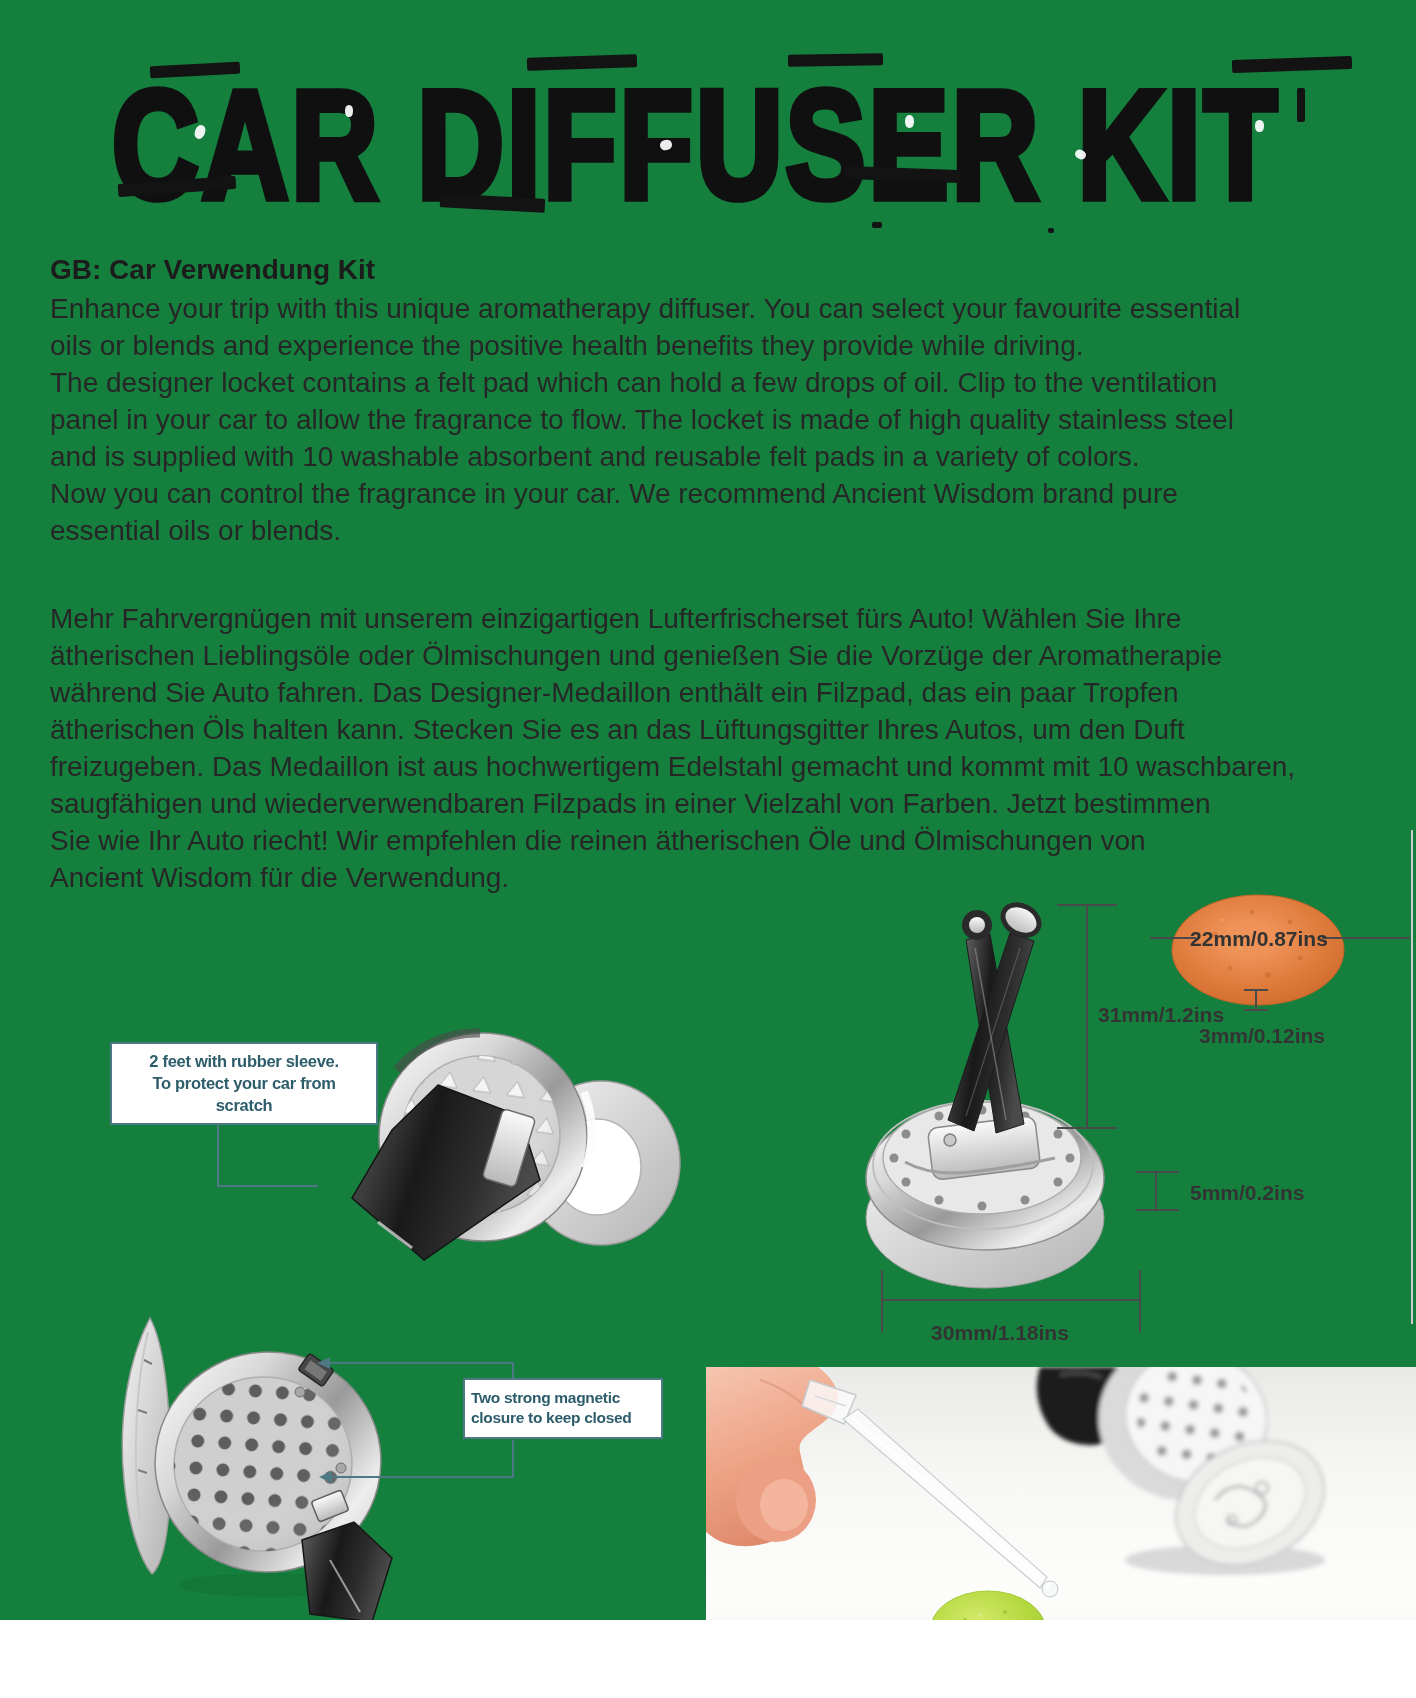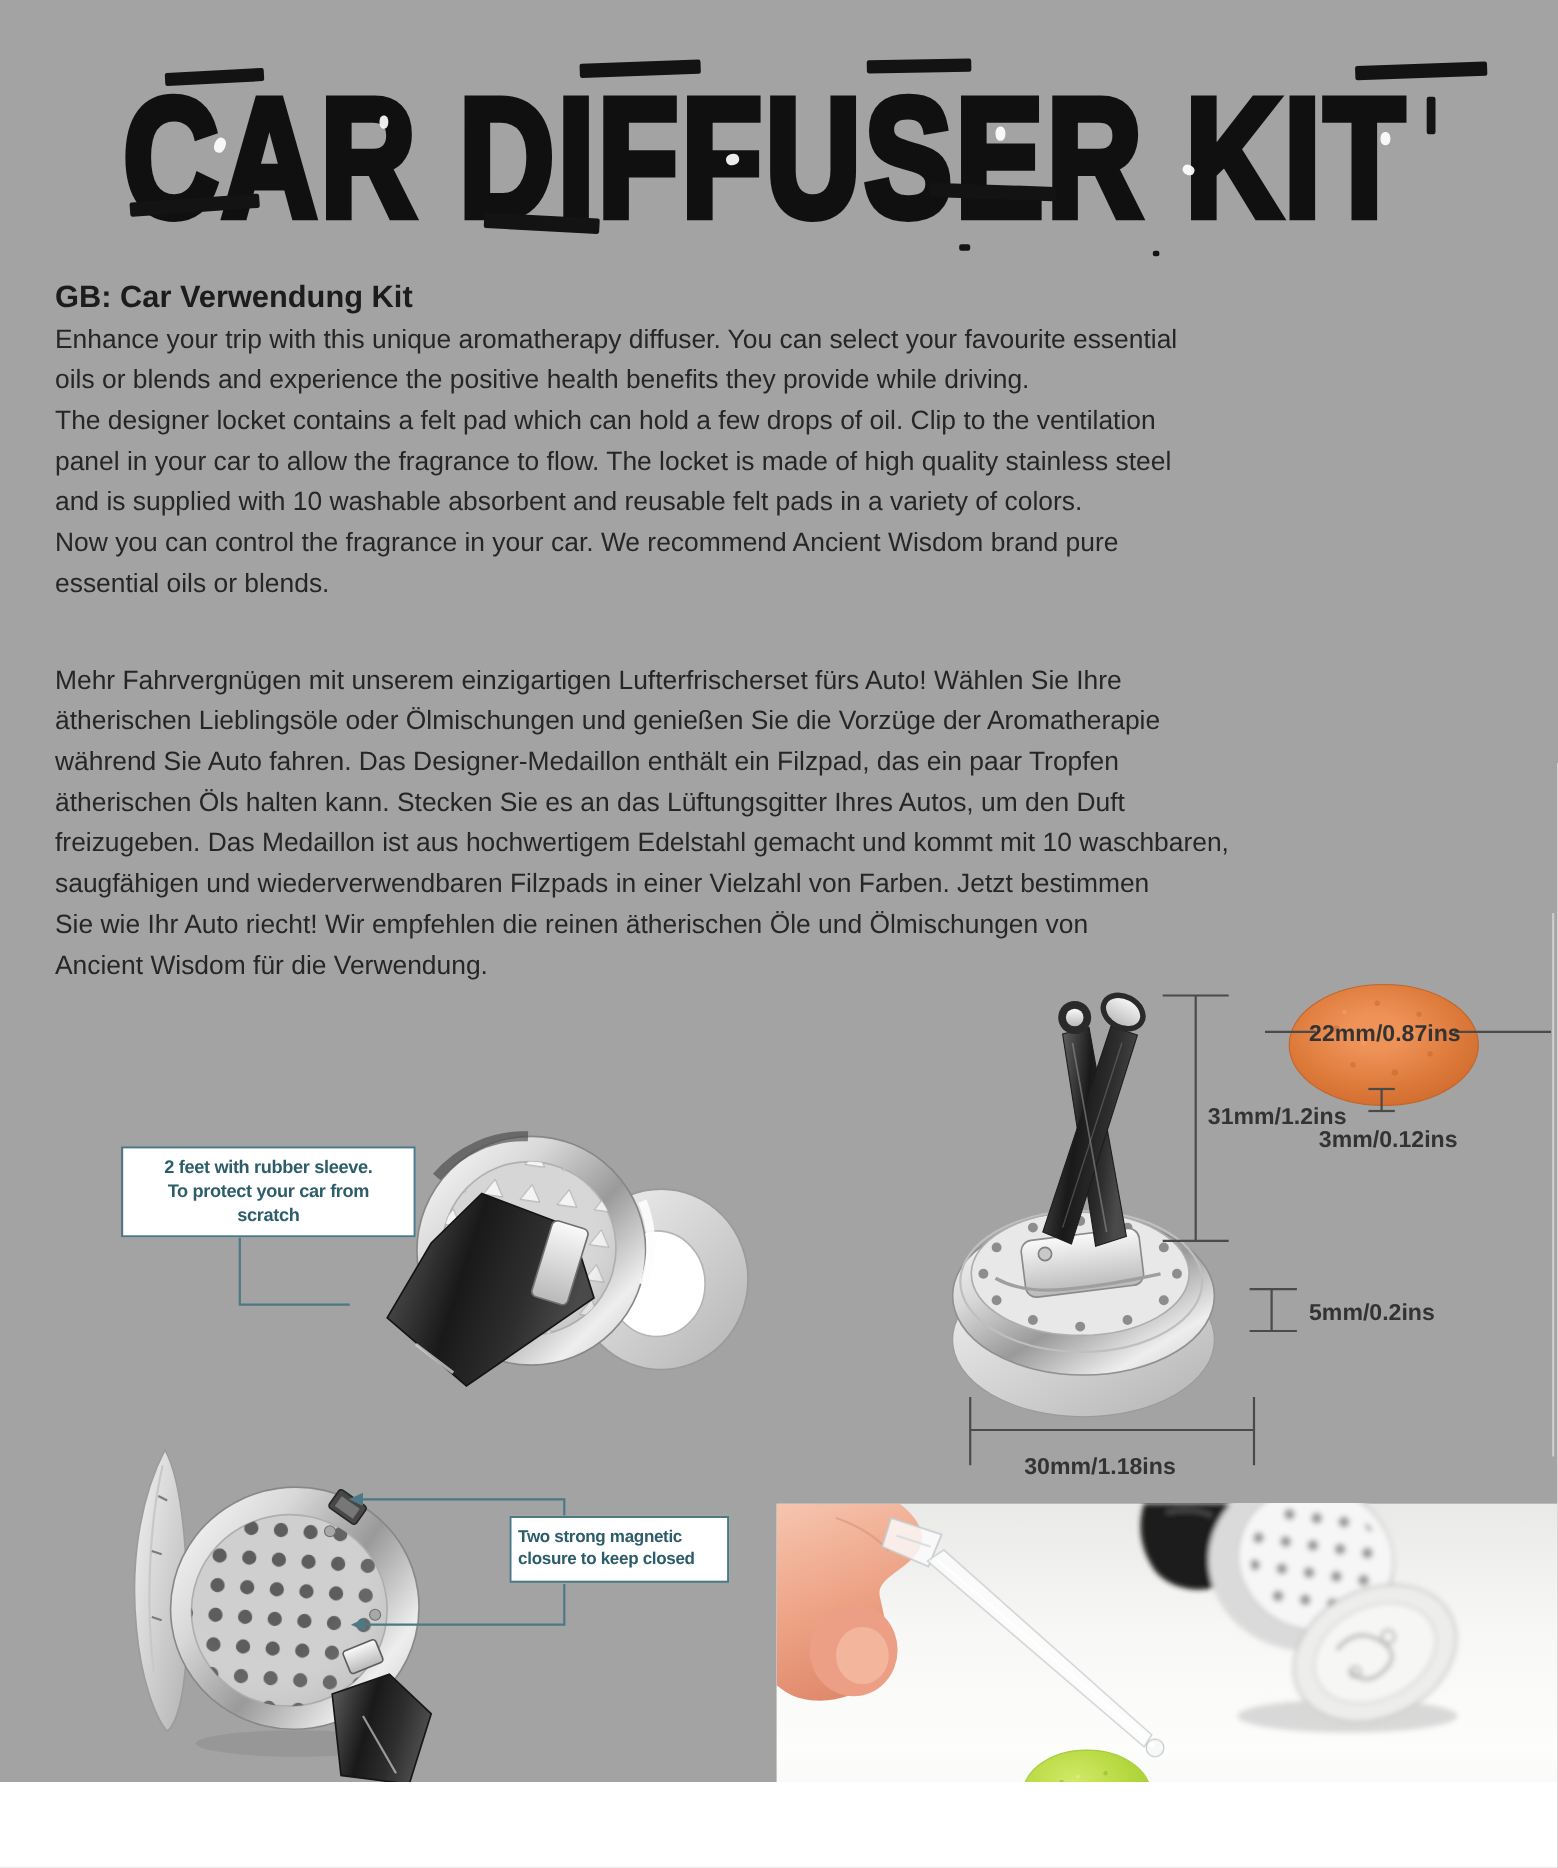--- a/index.html
+++ b/index.html
@@ -1,24 +1,24 @@
 <!DOCTYPE html>
 <html><head>
 <meta charset="utf-8">
 <style>
   html,body{margin:0;padding:0;background:#fff;}
-  .canvas{position:relative;width:1416px;height:1620px;background:#a3a3a3;overflow:hidden;
+  .canvas{position:relative;width:1416px;height:1620px;background:#15803d;overflow:hidden;
           font-family:"Liberation Sans",sans-serif;}
   .page-title{position:absolute;left:112px;top:56px;font-size:120px;font-weight:700;
           letter-spacing:3px;color:#101010;-webkit-text-stroke:6px #101010;
           transform:scale(1,1.28);transform-origin:left top;white-space:nowrap;}
   .gm{position:absolute;background:#131313;border-radius:2px;}
   .ws{position:absolute;background:#ffffff;border-radius:45%;opacity:.92;}
   .sec-heading{position:absolute;left:50px;font-size:28px;font-weight:700;color:#1c1c1c;white-space:nowrap;}
-  .sec-body{position:absolute;left:50px;width:1352px;font-size:24px;line-height:37px;color:#262626;
+  .sec-body{position:absolute;left:50px;width:1352px;font-size:28px;line-height:37px;color:#262626;
           white-space:pre-line;}
   .callout{position:absolute;background:#ffffff;border:2px solid #4d7884;color:#2d5d6b;
           font-weight:700;white-space:pre-line;line-height:1.32;box-sizing:border-box;}
   .callout.feet{left:110px;top:1042px;width:268px;padding:7px 12px;font-size:16.5px;letter-spacing:-0.3px;text-align:center;}
   .callout.magnets{left:463px;top:1378px;width:200px;padding:8px 6px;font-size:15.5px;letter-spacing:-0.3px;text-align:left;}
   .figure-layer{position:absolute;left:0;top:0;width:1416px;height:1698px;}
   .bottom-bar{position:absolute;left:0;top:1687px;width:1416px;height:11px;background:#262626;}
   .edge-line{position:absolute;left:1411px;top:830px;width:2px;height:494px;background:#cccccc;}
   svg text{font-family:"Liberation Sans",sans-serif;font-weight:700;font-size:21px;fill:#333;}
 </style>

